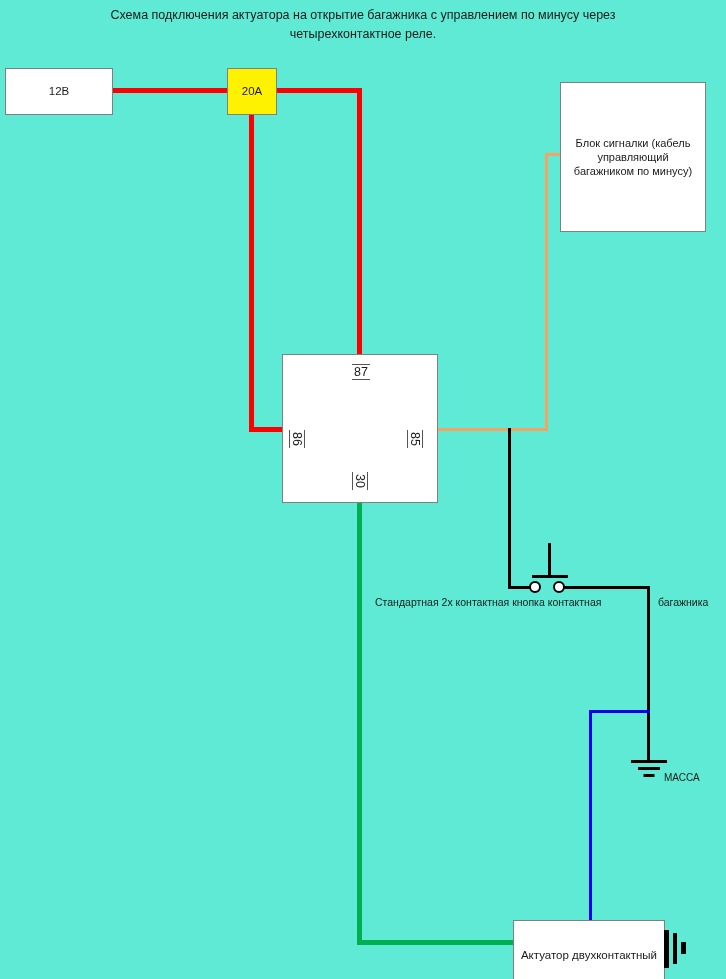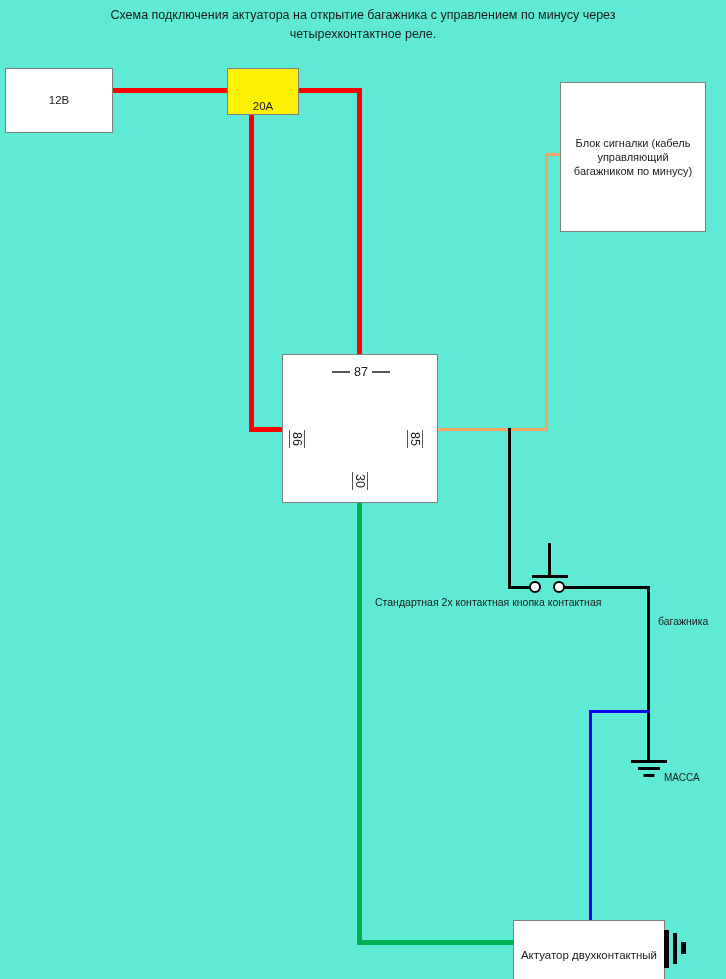--- a/index.html
+++ b/index.html
@@ -43,23 +43,23 @@
     align-items: center;
     justify-content: center;
     text-align: center;
     font-size: 11.5px;
     line-height: 15px;
     color: #1a1a1a;
     z-index: 5;
   }
   .box .box-label { padding: 0 6px; }
 
-  #box-12v   { left: 5px;   top: 68px;  width: 108px; height: 65px; }
-  #box-fuse  { left: 227px; top: 68px;  width: 72px;  height: 47px;
-               background: #FFF200; border-color: #808080; font-size: 11.5px; align-items: flex-end; }
+  #box-12v   { left: 5px;   top: 68px;  width: 108px; height: 47px; }
+  #box-fuse  { left: 227px; top: 68px;  width: 50px;  height: 47px;
+               background: #FFF200; border-color: #808080; font-size: 11.5px; }
   #box-alarm { left: 560px; top: 82px;  width: 146px; height: 150px; font-size: 11px; line-height: 14px; }
   #box-relay { left: 282px; top: 354px; width: 156px; height: 149px; }
   #box-actuator { left: 513px; top: 920px; width: 152px; height: 70px; font-size: 11.5px; line-height: 16px; }
 
   
   .wire {
     position: absolute;
     z-index: 2;
   }
   .w-red    { background: #FF0000; }
@@ -79,21 +79,21 @@
     justify-content: center;
     white-space: nowrap;
   }
   .terminal .dash {
     display: inline-block;
     width: 18px;
     height: 1.3px;
     background: #555;
   }
   .terminal .num { padding: 0 4px; }
-  .t-horizontal { flex-direction: row; }
+  .t-horizontal { flex-direction: column; }
   .t-vertical {
     flex-direction: column;
     writing-mode: vertical-rl;
   }
   .t-vertical .dash { width: 1.3px; height: 18px; }
   .t-vertical .num { padding: 4px 0; }
 
   #term-87 { left: 322px; top: 363px; width: 78px; height: 18px; }
   #term-86 { left: 288px; top: 400px; width: 18px; height: 78px; }
   #term-85 { left: 406px; top: 400px; width: 18px; height: 78px; }
@@ -133,21 +133,21 @@
   }
 
   .btn-caption {
     position: absolute;
     font-size: 10.5px;
     color: #1a1a1a;
     white-space: nowrap;
     z-index: 6;
   }
   #btn-caption-left  { left: 375px; top: 596px; }
-  #btn-caption-right { left: 658px; top: 596px; margin-top: 19px; }
+  #btn-caption-right { left: 658px; top: 596px; }
 
   
   #ground-symbol {
     position: absolute;
     left: 630px;
     top: 760px;
     width: 38px;
     height: 22px;
     z-index: 6;
   }

